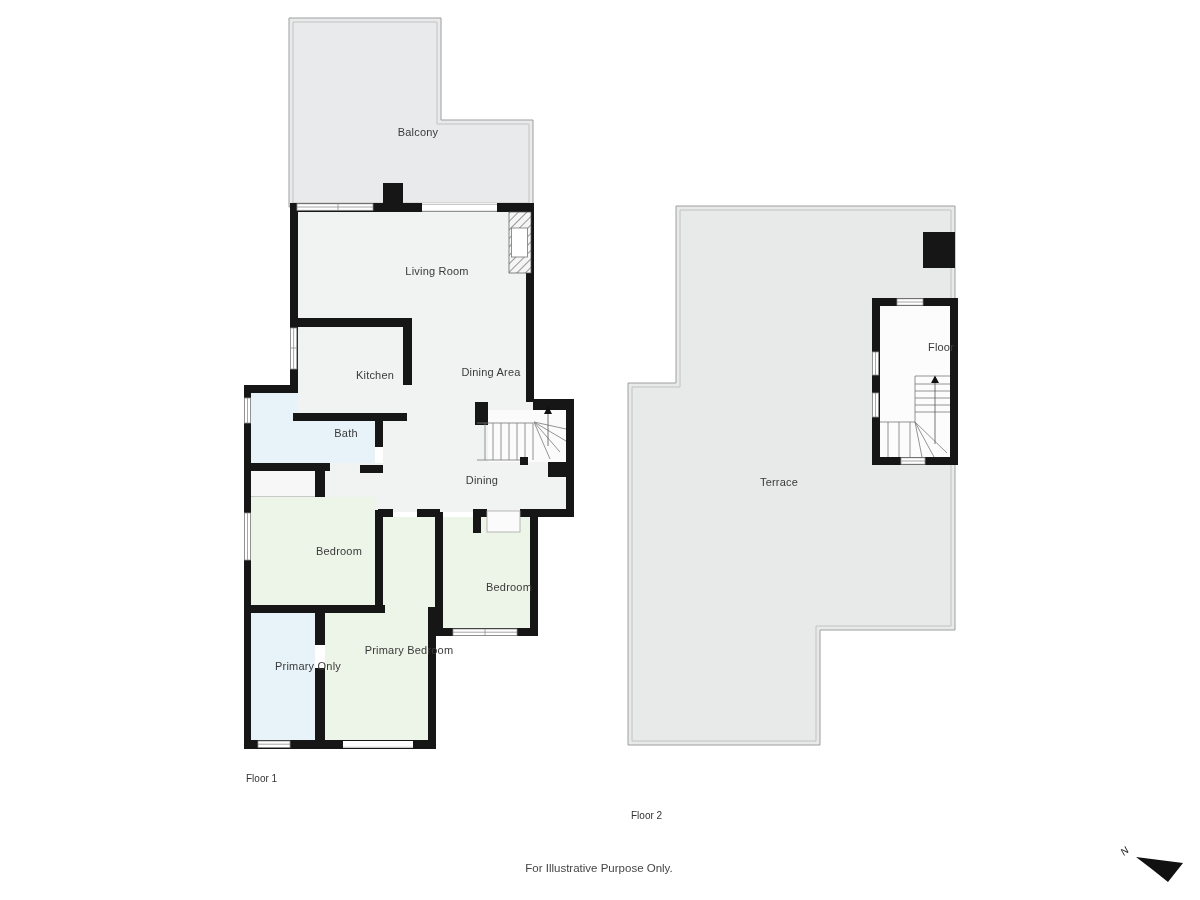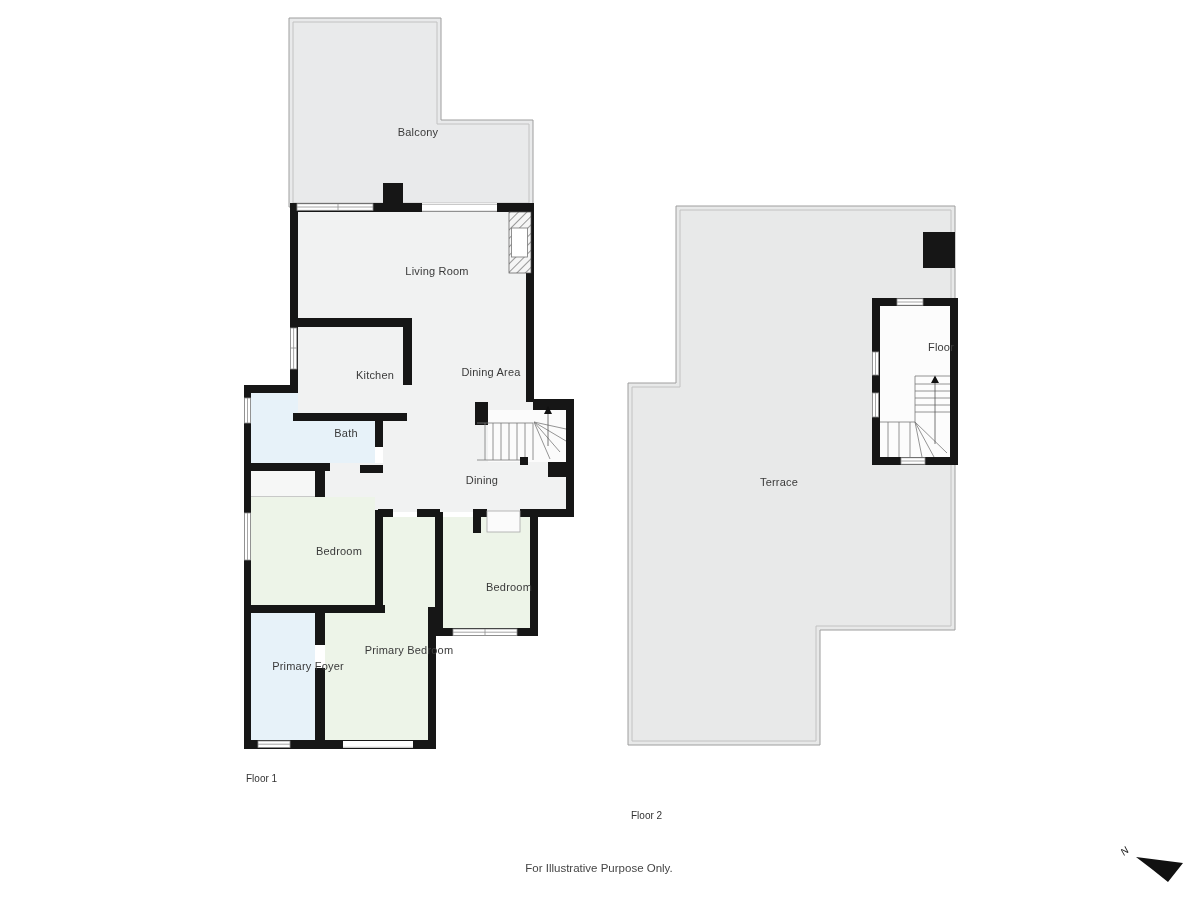--- a/index.html
+++ b/index.html
@@ -213,21 +213,21 @@
   </svg>
 
   <div class="room-label" style="left:394px;top:132px">Balcony</div>
   <div class="room-label" style="left:413px;top:271px">Living Room</div>
   <div class="room-label" style="left:351px;top:375px">Kitchen</div>
   <div class="room-label" style="left:467px;top:372px">Dining Area</div>
   <div class="room-label" style="left:322px;top:433px">Bath</div>
   <div class="room-label" style="left:458px;top:480px">Dining</div>
   <div class="room-label" style="left:315px;top:551px">Bedroom</div>
   <div class="room-label" style="left:485px;top:587px">Bedroom</div>
-  <div class="room-label" style="left:284px;top:666px">Primary Foyer</div>
+  <div class="room-label" style="left:284px;top:666px">Primary Only</div>
   <div class="room-label" style="left:385px;top:650px">Primary Bedroom</div>
   <div class="room-label" style="left:755px;top:482px">Terrace</div>
   <div class="room-label" style="left:917px;top:347px">Floor</div>
 
   <div class="floor-label" style="left:246px;top:773px">Floor 1</div>
   <div class="floor-label" style="left:631px;top:810px">Floor 2</div>
 
   <div class="disclaimer" style="left:599px;top:862px">For Illustrative Purpose Only.</div>
 
 </div>

